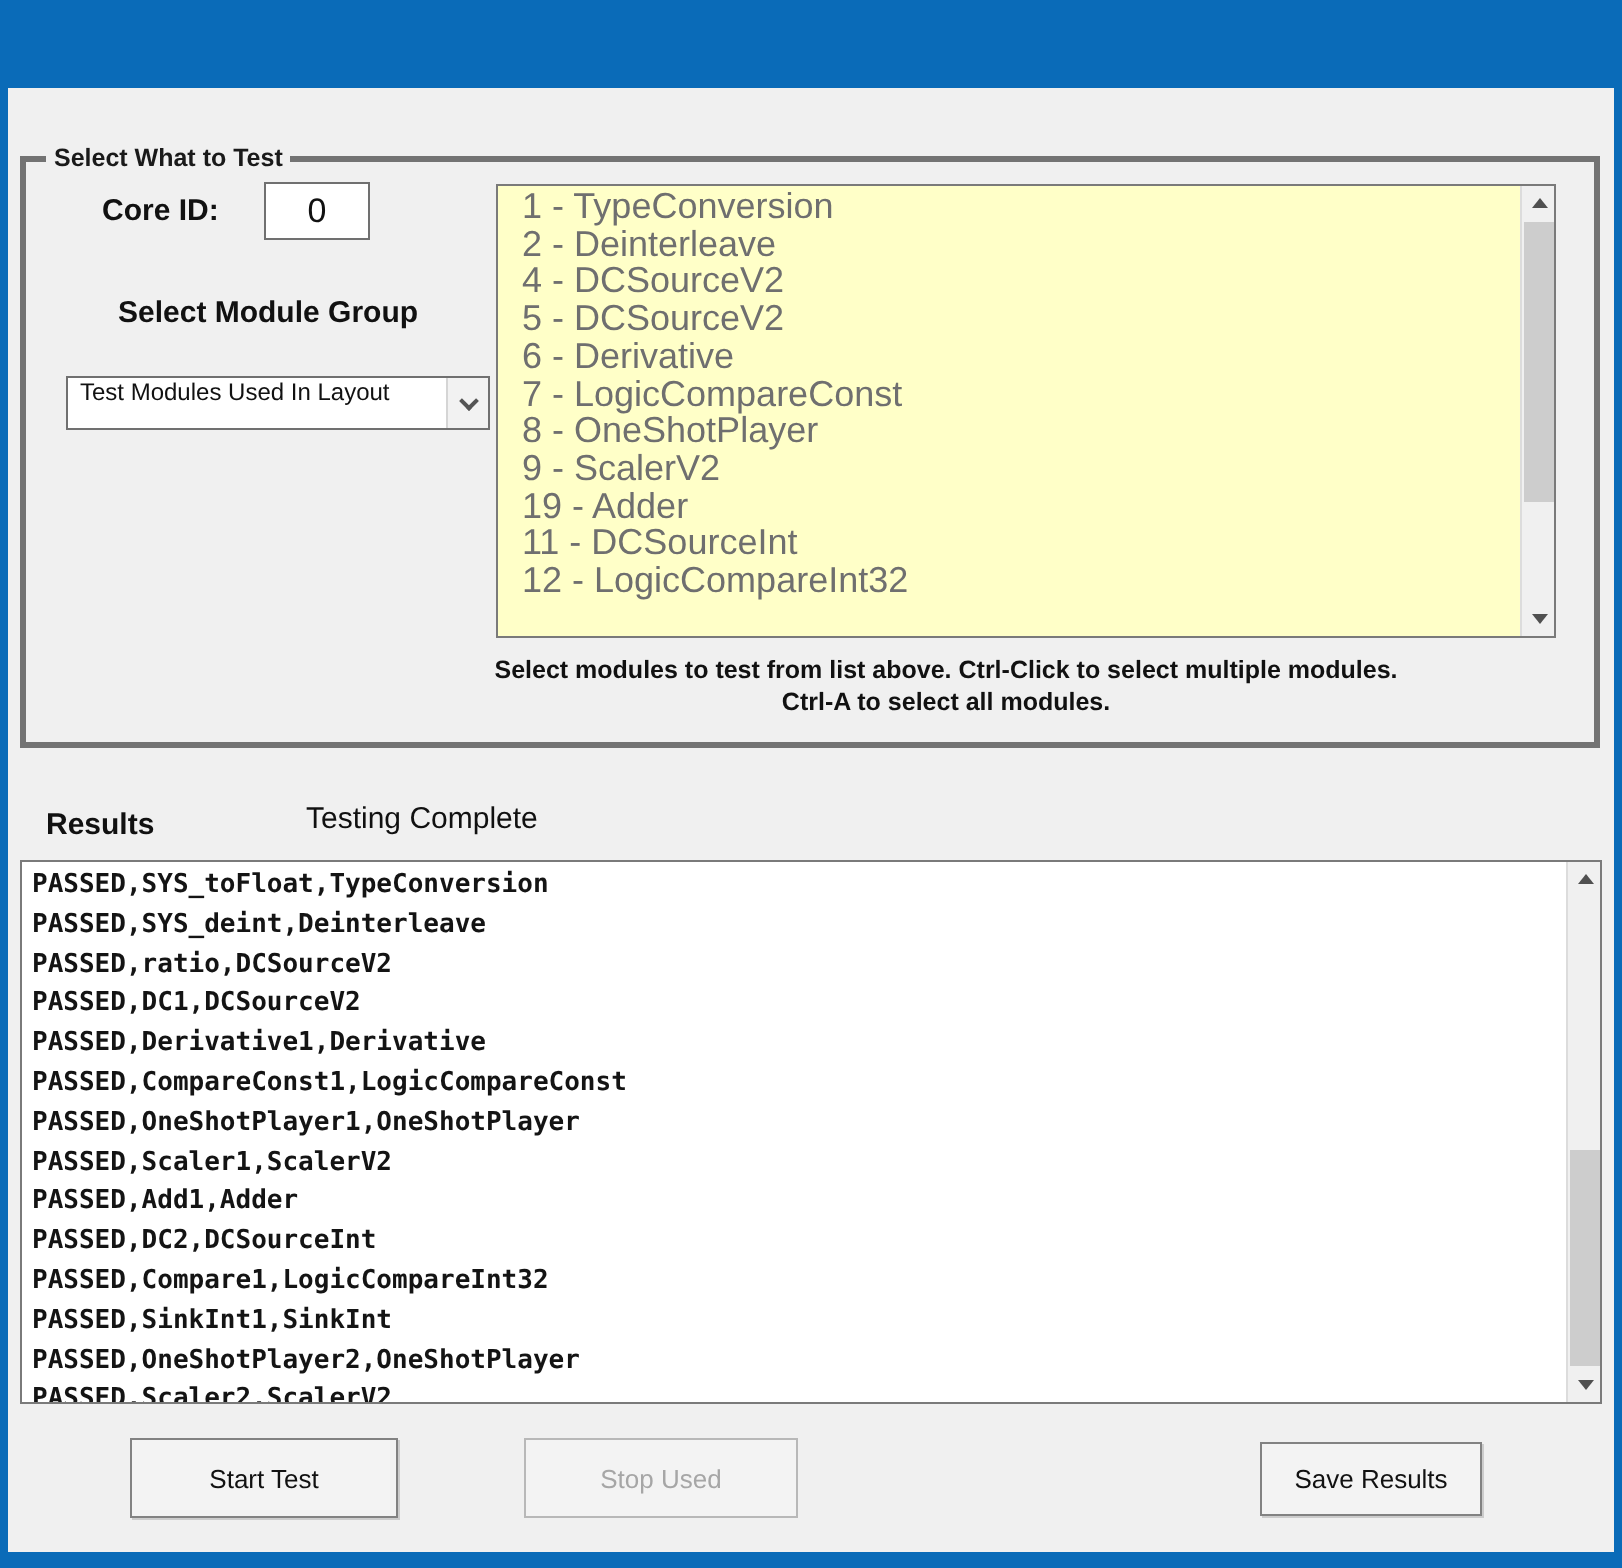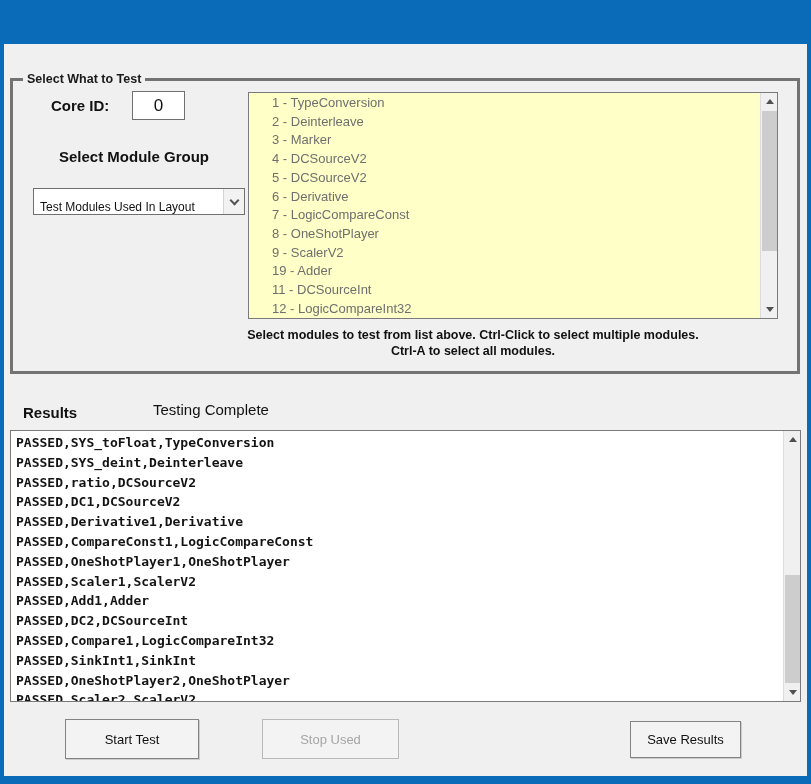--- a/index.html
+++ b/index.html
@@ -30,32 +30,32 @@
     font-size:12.5px; font-weight:bold; color:#1a1a1a; }
 
   .core-id-label { position:absolute; left:38px; top:16px; font-size:15px; font-weight:bold; color:#111; }
   .core-id-input { position:absolute; left:119px; top:10px; width:53px; height:29px;
     background:#fff; border:1px solid #707070; font-size:17px; text-align:center;
     font-family:"Liberation Sans", sans-serif; color:#111; }
 
   .module-group-label { position:absolute; left:46px; top:67px; font-size:15px; font-weight:bold; color:#111; }
 
   .combo { position:absolute; left:20px; top:107px; width:212px; height:27px; background:#fff;
-    border:1px solid #707070; display:flex; align-items:flex-end; cursor:default; }
+    border:1px solid #707070; display:flex; align-items:flex-start; cursor:default; }
   .combo-value { flex:1; font-size:12px; color:#111; padding-left:6px; white-space:nowrap; overflow:hidden; }
   .combo-arrow-zone { width:21px; height:100%; display:flex; align-items:center; justify-content:center;
     background:#f2f2f2; border-left:1px solid #d5d5d5; }
   .chevron-down { width:7px; height:7px; border-right:2px solid #555; border-bottom:2px solid #555;
     transform:rotate(45deg); margin-top:-3px; }
 
   
   .module-list { position:absolute; left:235px; top:11px; width:530px; height:227px;
     background:#ffffc8; border:1px solid #7a7a7a; overflow:hidden; }
   .module-items { position:absolute; left:0; top:1px; right:17px; bottom:0;
-    font-size:13px; color:#6f6f6f; line-height:18.7px; padding-left:23px; overflow:hidden; }
+    font-size:18px; color:#6f6f6f; line-height:18.7px; padding-left:12px; overflow:hidden; }
 
   
   .vscroll { position:absolute; right:0; top:0; bottom:0; width:17px; background:#f0f0f0;
     border-left:1px solid #dcdcdc; }
   .scroll-btn { position:absolute; left:0; width:17px; height:17px; background:#f0f0f0;
     display:flex; align-items:center; justify-content:center; }
   .scroll-btn.up { top:0; }
   .scroll-btn.down { bottom:0; }
   .tri-up { width:0; height:0; border-left:4px solid transparent; border-right:4px solid transparent;
     border-bottom:5px solid #505050; }
@@ -105,21 +105,20 @@
         <span class="combo-value">Test Modules Used In Layout</span>
         <span class="combo-arrow-zone">
           <span class="chevron-down"></span>
         </span>
       </div>
 
       <div class="module-list">
         <div class="module-items">
             <div>1 - TypeConversion</div>
             <div>2 - Deinterleave</div>
-            <div>3 - Marker</div>
             <div>4 - DCSourceV2</div>
             <div>5 - DCSourceV2</div>
             <div>6 - Derivative</div>
             <div>7 - LogicCompareConst</div>
             <div>8 - OneShotPlayer</div>
             <div>9 - ScalerV2</div>
             <div>19 - Adder</div>
             <div>11 - DCSourceInt</div>
             <div>12 - LogicCompareInt32</div>
           </div>

